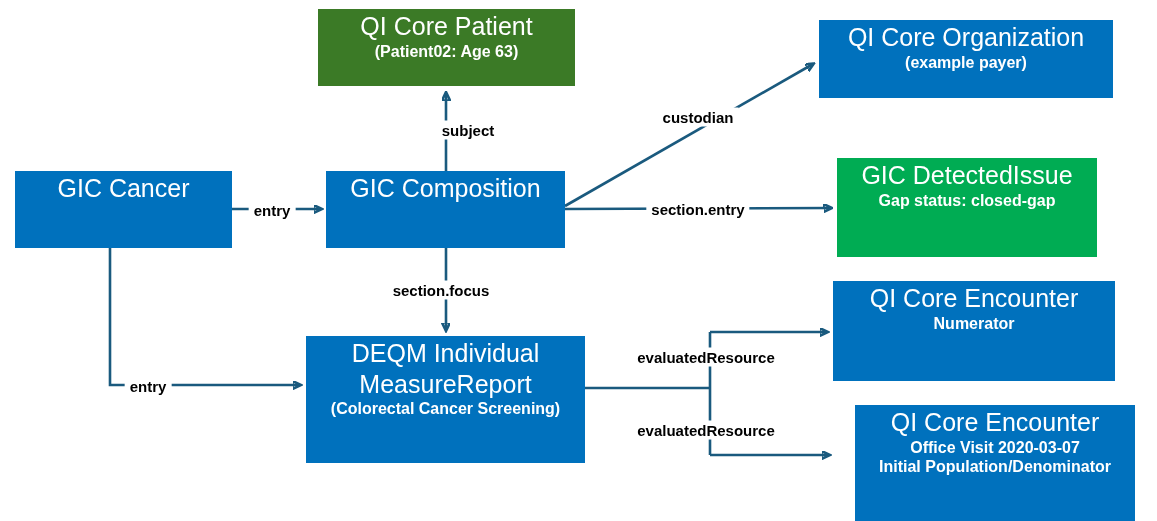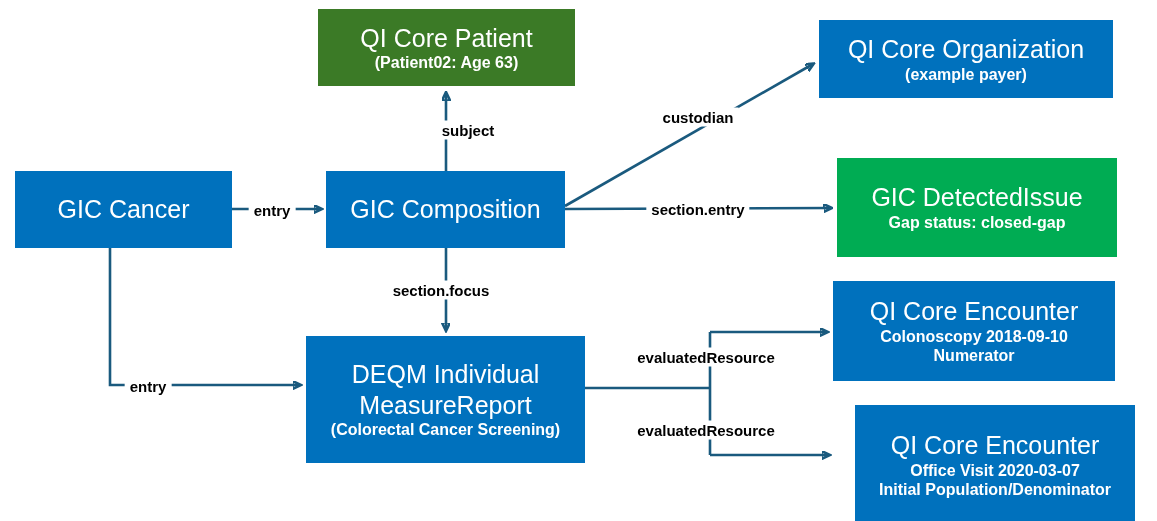--- a/index.html
+++ b/index.html
@@ -23,25 +23,25 @@
     stroke: var(--connector, #1a5a7e);
     stroke-width: 2.6;
     fill: none;
   }
   .arrowhead { fill: var(--connector, #1a5a7e); }
   .box {
     position: absolute;
     display: flex;
     flex-direction: column;
     align-items: center;
-    justify-content: center;
+    justify-content: flex-start;
     text-align: center;
     color: var(--box-text, #fff);
     box-sizing: border-box;
-    padding: 19px 6px;
+    padding: 2px 6px;
     line-height: 1.22;
   }
   .box.blue   { background: var(--box-blue, #0071bd); }
   .box.dgreen { background: var(--box-green-dark, #3b7a26); }
   .box.bgreen { background: var(--box-green-bright, #00ac53); }
   .box-title { font-size: 25px; font-weight: 400; }
   .box-sub   { font-size: 16px; font-weight: 600; }
   .box-sub.heavy { font-weight: 700; }
   .edge-label {
     position: absolute;
@@ -88,33 +88,32 @@
 
   <div class="box blue" style="left:326px; top:171px; width:239px; height:77px;">
     <div class="box-title">GIC Composition</div>
   </div>
 
   <div class="box blue" style="left:819px; top:20px; width:294px; height:78px;">
     <div class="box-title">QI Core Organization</div>
     <div class="box-sub">(example payer)</div>
   </div>
 
-  <div class="box bgreen" style="left:837px; top:158px; width:280px; height:99px;">
+  <div class="box bgreen" style="left:837px; top:158px; width:260px; height:99px;">
     <div class="box-title">GIC DetectedIssue</div>
     <div class="box-sub heavy">Gap status: closed-gap</div>
   </div>
 
   <div class="box blue" style="left:306px; top:336px; width:279px; height:127px;">
     <div class="box-title">DEQM Individual MeasureReport</div>
     <div class="box-sub">(Colorectal Cancer Screening)</div>
   </div>
 
   <div class="box blue" style="left:833px; top:281px; width:282px; height:100px;">
     <div class="box-title">QI Core Encounter</div>
-    <div class="box-sub">Colonoscopy 2018-09-10</div>
     <div class="box-sub">Numerator</div>
   </div>
 
   <div class="box blue" style="left:855px; top:405px; width:280px; height:120px;">
     <div class="box-title">QI Core Encounter</div>
     <div class="box-sub">Office Visit 2020-03-07</div>
     <div class="box-sub">Initial Population/Denominator</div>
   </div>
 
   <div class="edge-label" style="left:272px; top:210px;">entry</div>

